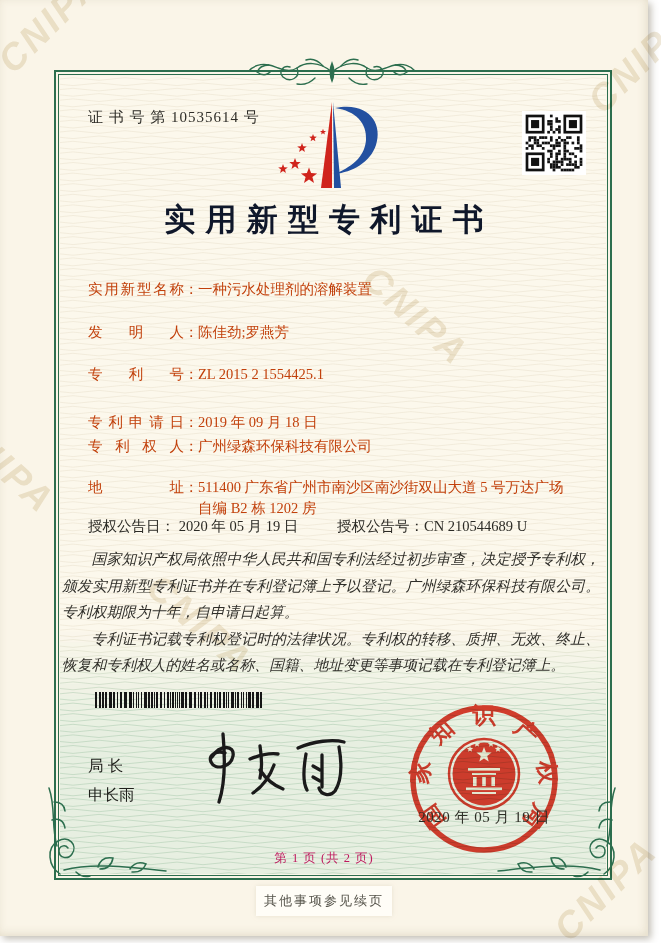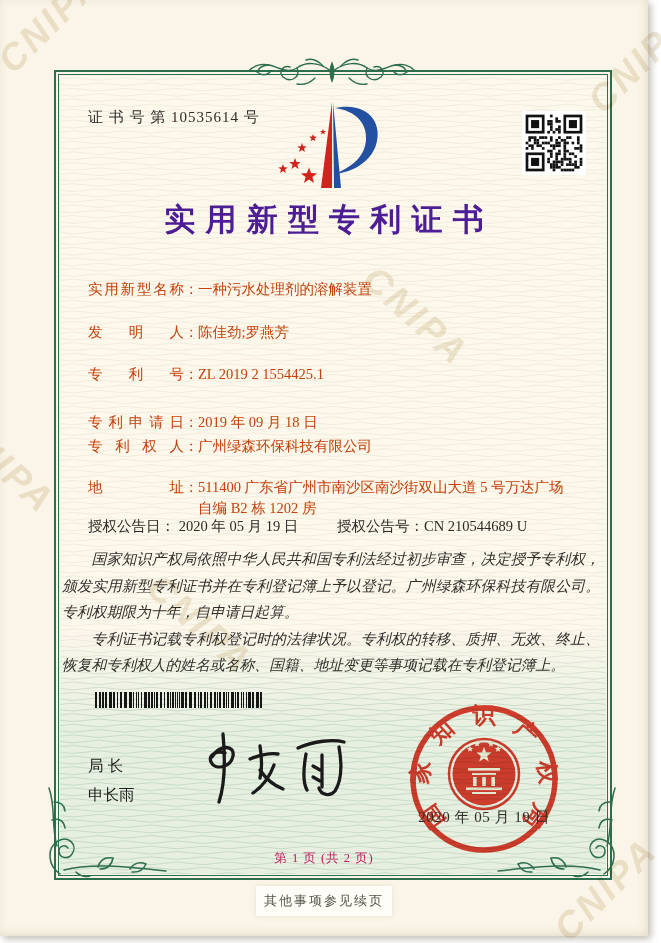--- a/index.html
+++ b/index.html
@@ -12,21 +12,21 @@
   #frame .inner{position:absolute;inset:2px;border:1px solid #2c6e4e;}
   #waves{position:absolute;left:4px;top:4px;pointer-events:none;}
   
   .wm{position:absolute;font-family:"Liberation Sans","DejaVu Sans",sans-serif;
       font-style:italic;font-weight:bold;font-size:37px;letter-spacing:3px;color:#ece4d2;
       opacity:.85;transform-origin:left top;mix-blend-mode:multiply;z-index:3;pointer-events:none;}
   
   .abs{position:absolute;z-index:4;}
   #certno{left:88px;top:108px;font-size:15px;color:#2e2d28;letter-spacing:1px;}
   #title{left:0;top:199px;width:648px;text-align:center;font-size:31px;font-weight:bold;
-         color:#4c1d95;letter-spacing:.33em;text-indent:.33em;}
+         color:#0f172a;letter-spacing:.33em;text-indent:.33em;}
   .field-row{left:88px;width:500px;font-size:14.5px;color:#c2410c;line-height:21px;}
   .flabel{display:inline-block;width:96px;text-align:justify;text-align-last:justify;vertical-align:top;}
   .fcolon{display:inline-block;width:14px;vertical-align:top;}
   .fvalue{display:inline-block;max-width:380px;vertical-align:top;}
   .fvalue2{margin-left:110px;}
   #grant-row{left:88px;width:500px;font-size:14.5px;color:#2b2a25;}
   #grant-no{position:absolute;left:249px;top:0;white-space:nowrap;}
   #paras{left:62px;top:546px;width:538px;font-size:14.8px;line-height:26.5px;color:#2f2e29;
          font-style:italic;text-align:justify;}
   #paras p{margin:0;text-indent:2em;}
@@ -421,21 +421,21 @@
 
     <div class="abs" id="title">实用新型专利证书</div>
 
     <div class="abs field-row" style="top:279px;">
       <span class="flabel">实用新型名称</span><span class="fcolon">：</span><span class="fvalue">一种污水处理剂的溶解装置</span>
     </div>
     <div class="abs field-row" style="top:322px;">
       <span class="flabel">发明人</span><span class="fcolon">：</span><span class="fvalue">陈佳劲;罗燕芳</span>
     </div>
     <div class="abs field-row" style="top:364px;">
-      <span class="flabel">专利号</span><span class="fcolon">：</span><span class="fvalue">ZL 2019 2 1554425.1</span>
+      <span class="flabel">专利号</span><span class="fcolon">：</span><span class="fvalue">ZL 2015 2 1554425.1</span>
     </div>
     <div class="abs field-row" style="top:396px;margin-top:16px;">
       <span class="flabel">专利申请日</span><span class="fcolon">：</span><span class="fvalue">2019 年 09 月 18 日</span>
     </div>
     <div class="abs field-row" style="top:436px;">
       <span class="flabel">专利权人</span><span class="fcolon">：</span><span class="fvalue">广州绿森环保科技有限公司</span>
     </div>
     <div class="abs field-row" style="top:477px;">
       <span class="flabel">地址</span><span class="fcolon">：</span><span class="fvalue">511400 广东省广州市南沙区南沙街双山大道 5 号万达广场</span>
       <div class="fvalue2">自编 B2 栋 1202 房</div>

